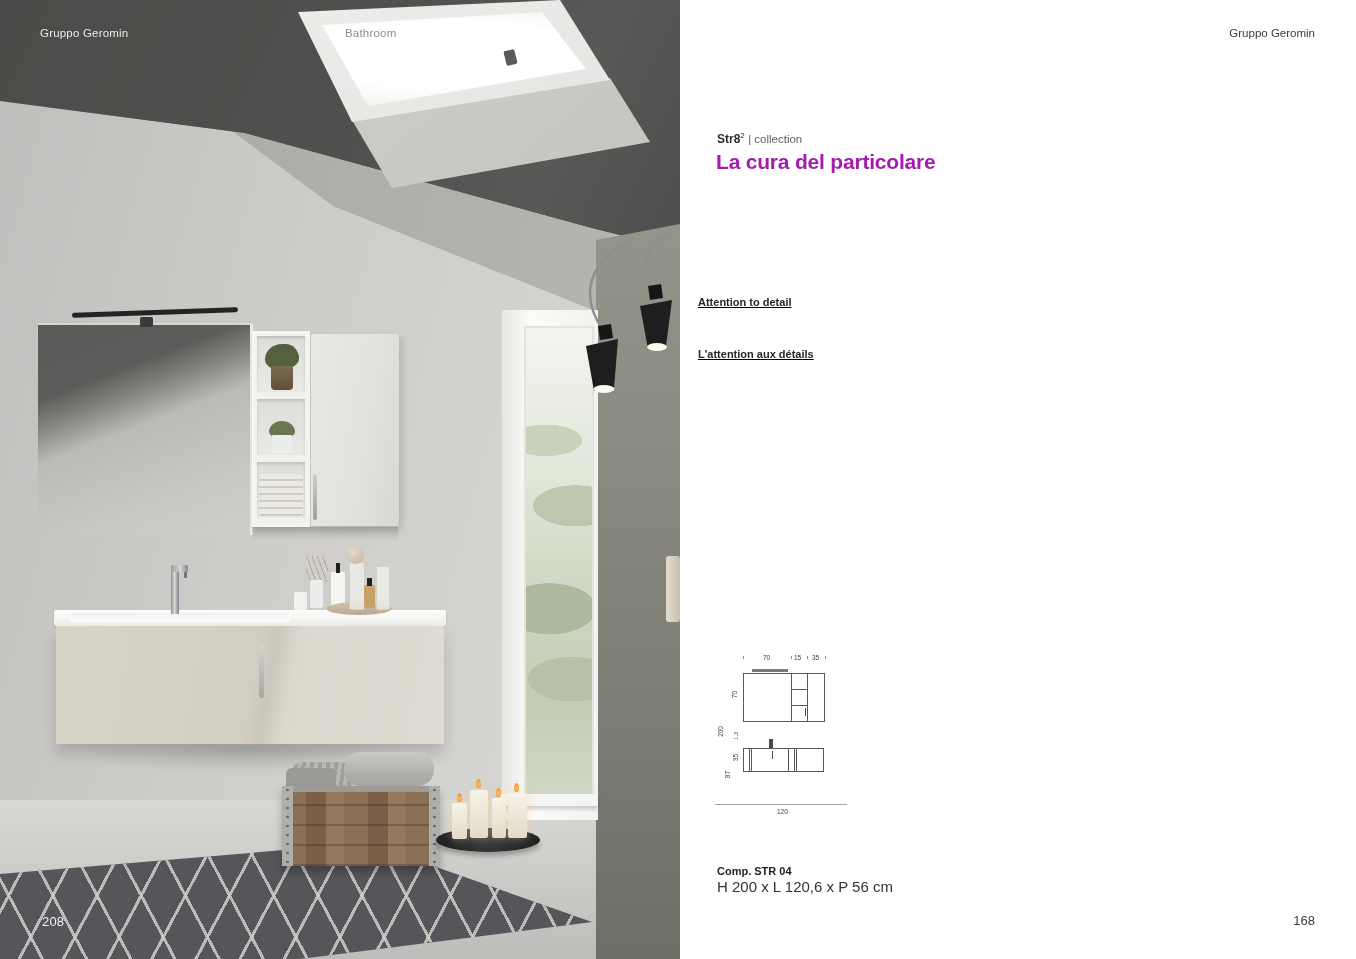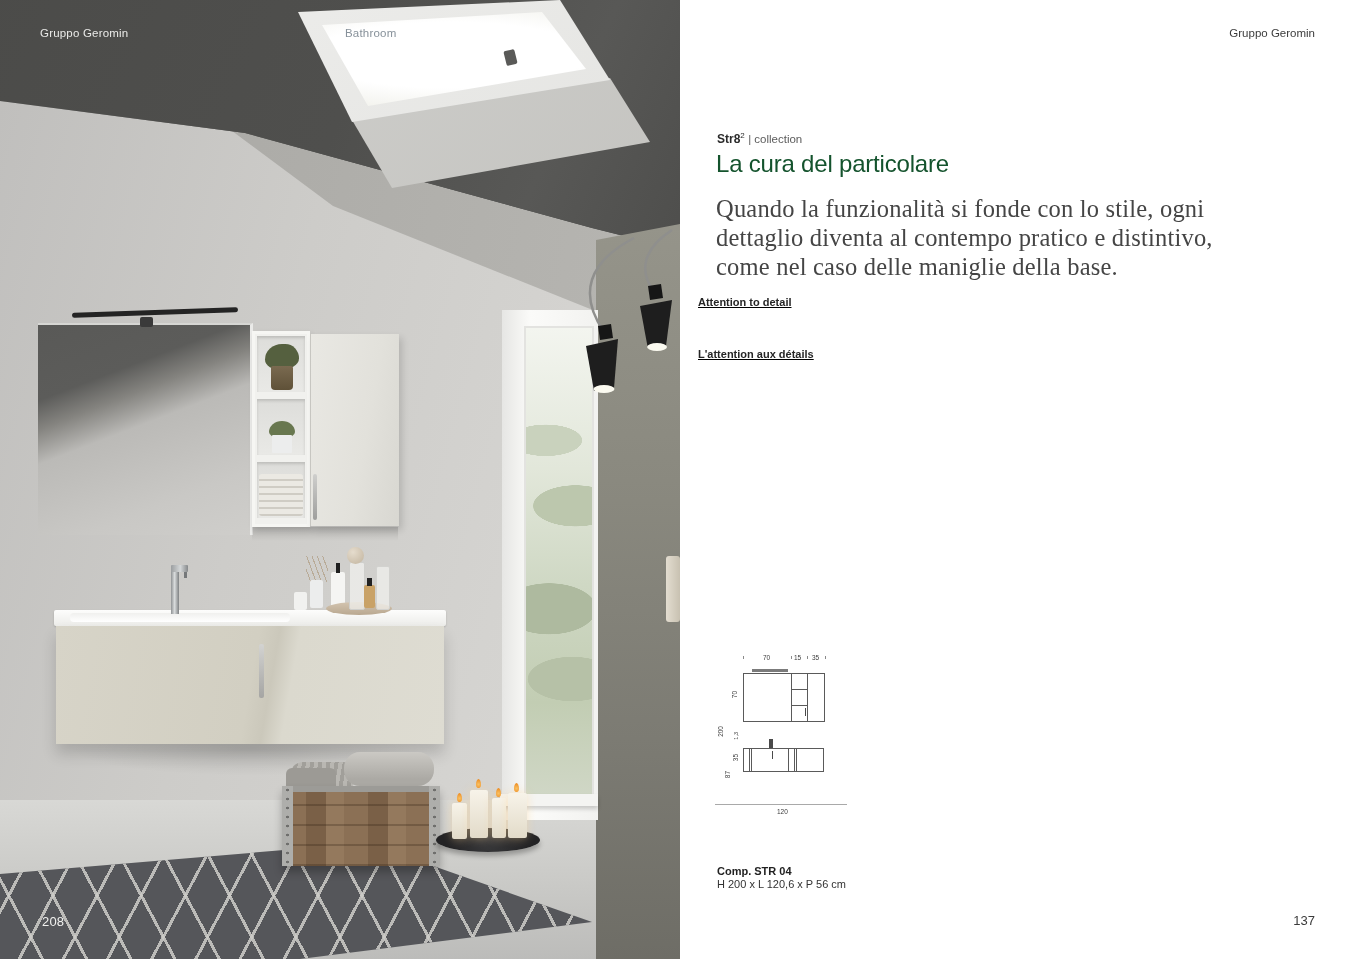--- a/index.html
+++ b/index.html
@@ -133,21 +133,21 @@
   .brand-left{left:40px;top:27px;color:#eaeae8;}
   .room-label{left:345px;top:27px;color:#87919a;}
   .pagenum-left{left:42px;top:914px;color:#f1f1ef;font-size:13px;}
   
   .page-right{position:absolute;left:680px;top:0;width:676px;height:959px;background:#ffffff;}
   .brand-right{position:absolute;top:27px;right:41px;font-size:11.5px;color:#3b3b3b;}
   .collection-line{position:absolute;left:37px;top:131px;font-size:12px;color:#2b2b2b;}
   .collection-line b{font-weight:bold;}
   .collection-line sup{font-size:8px;}
   .collection-suffix{color:#5c5c5c;font-size:11.5px;}
-  .title{position:absolute;left:36px;top:150px;font-size:24px;font-weight:normal;color:#14532d;letter-spacing:-.2px;}
+  .title{position:absolute;left:36px;top:150px;font-size:21px;font-weight:bold;color:#a21caf;letter-spacing:-.2px;}
   .lead{position:absolute;left:36px;top:194px;font-family:"Liberation Serif",serif;font-size:24.5px;
         line-height:29px;color:#454545;letter-spacing:.2px;white-space:nowrap;}
   .tr-block{position:absolute;left:18px;width:224px;text-decoration:underline;}
   .block-en{top:296px;} .block-fr{top:348px;}
   .tr-head{font-size:11px;font-weight:bold;color:#262626;margin:0 0 1px 0;}
   .tr-body{font-size:10.5px;color:#6f6f6f;line-height:1.3;margin:0;}
   
   .diagram{position:absolute;left:33px;top:652px;width:140px;height:172px;font-size:6.5px;color:#3c3c3c;}
   .d-rect{position:absolute;border:1px solid #5a5a5a;box-sizing:border-box;}
   .d-wall{left:30px;top:21px;width:82px;height:49px;}
@@ -159,21 +159,21 @@
   .d-faucet{position:absolute;left:56px;top:87px;width:4px;height:9px;background:#4a4a4a;}
   .d-hmark{position:absolute;left:59px;top:99px;width:1px;height:8px;background:#4a4a4a;}
   .d-floor{position:absolute;left:2px;top:152px;width:132px;height:1px;background:#a9a9a9;}
   .d-toplab{position:absolute;top:2px;}
   .d-vlab{position:absolute;writing-mode:vertical-rl;transform:rotate(180deg);}
   .d-tick{position:absolute;width:1px;height:3px;background:#8a8a8a;top:4px;}
   .d-botlab{position:absolute;left:64px;top:156px;}
   
   .comp{position:absolute;left:37px;top:865px;}
   .comp-code{font-size:11px;font-weight:bold;color:#222;margin:0;}
-  .comp-dim{font-size:11px;color:#333;margin:1px 0 0 0;}
+  .comp-dim{font-size:15px;color:#333;margin:1px 0 0 0;}
   .desc{position:absolute;left:37px;top:871px;font-size:10px;color:#4c4c4c;line-height:1.32;}
   .desc p{margin:0;}
   .pagenum-right{position:absolute;right:41px;top:913px;font-size:13px;color:#3b3b3b;}
 </style>
 </head>
 <body>
 
 <div class="spread">
 
   <div class="photo">
@@ -274,25 +274,20 @@
   <div class="page-right">
     <div class="brand-right">Gruppo Geromin</div>
 
     <div class="collection-line">
       <b>Str8</b><sup>2</sup>
       <span class="collection-suffix">| collection</span>
     </div>
 
     <div class="title">La cura del particolare</div>
 
-    <div class="lead">
-      <div>Quando la funzionalità si fonde con lo stile, ogni</div>
-      <div>dettaglio diventa al contempo pratico e distintivo,</div>
-      <div>come nel caso delle maniglie della base.</div>
-    </div>
 
     <div class="tr-block block-en">
       <p class="tr-head">Attention to detail</p>
     </div>
     <div class="tr-block block-fr">
       <p class="tr-head">L'attention aux détails</p>
     </div>
 
     <div class="diagram">
       <span class="d-toplab" style="left:50px;">70</span>
@@ -331,15 +326,15 @@
     </div>
 
     <div class="comp">
       <p class="comp-code">Comp. STR 04</p>
       <p class="comp-dim">H 200 x L 120,6 x P 56 cm</p>
     </div>
 
     <div class="desc">
     </div>
 
-    <div class="pagenum-right">137</div>
+    <div class="pagenum-right">168</div>
   </div>
 </div>
 
 </body></html>

